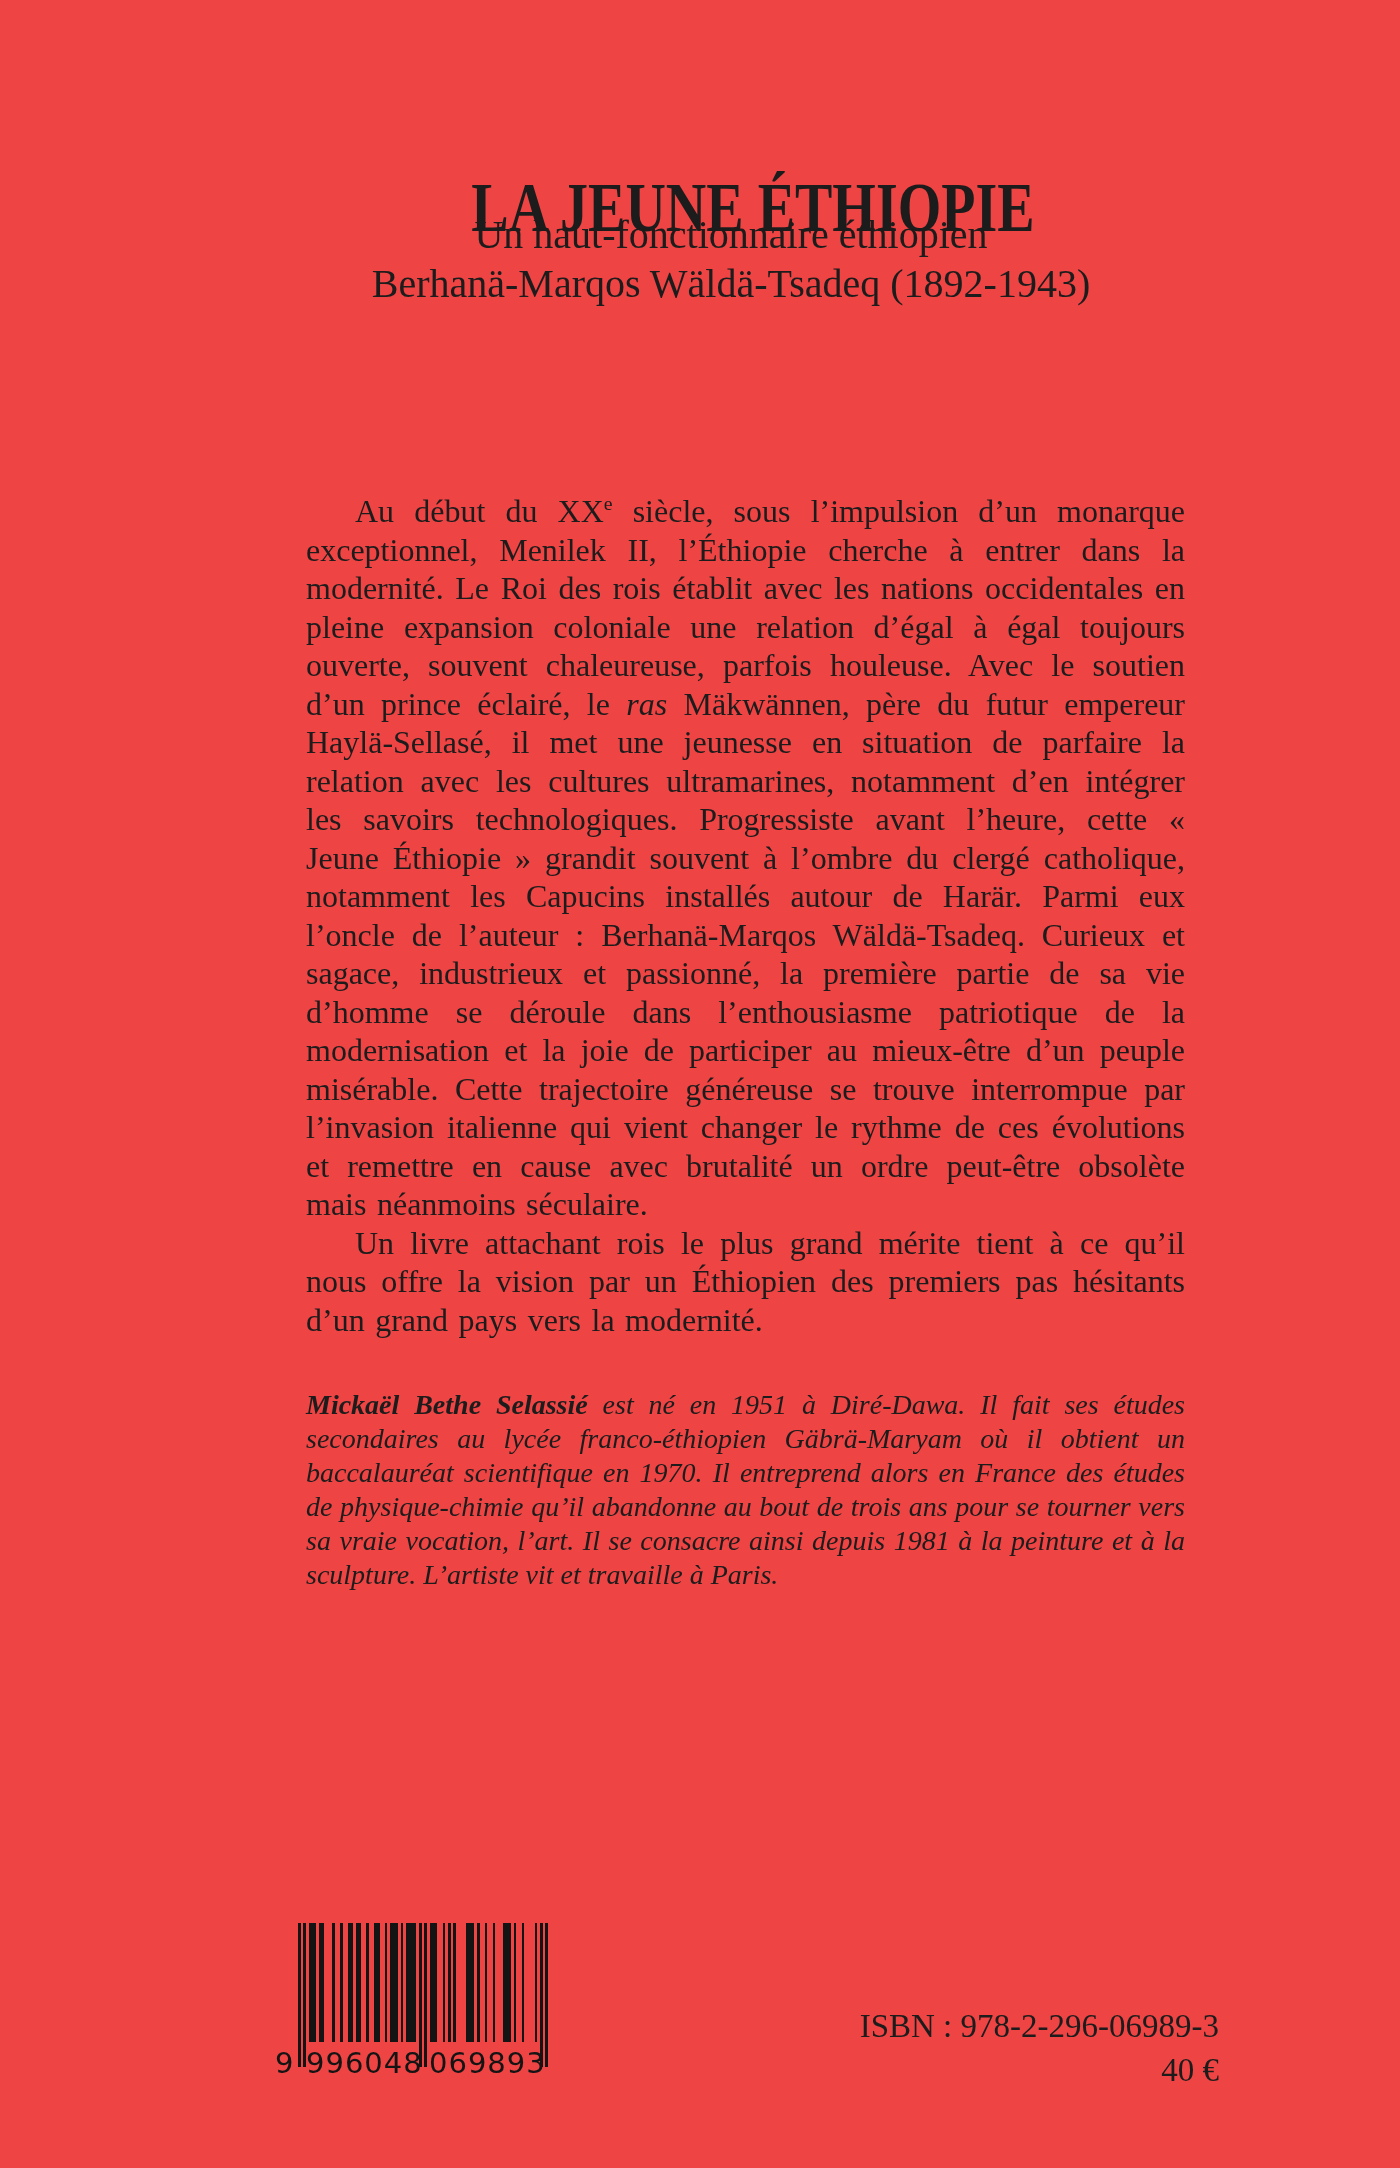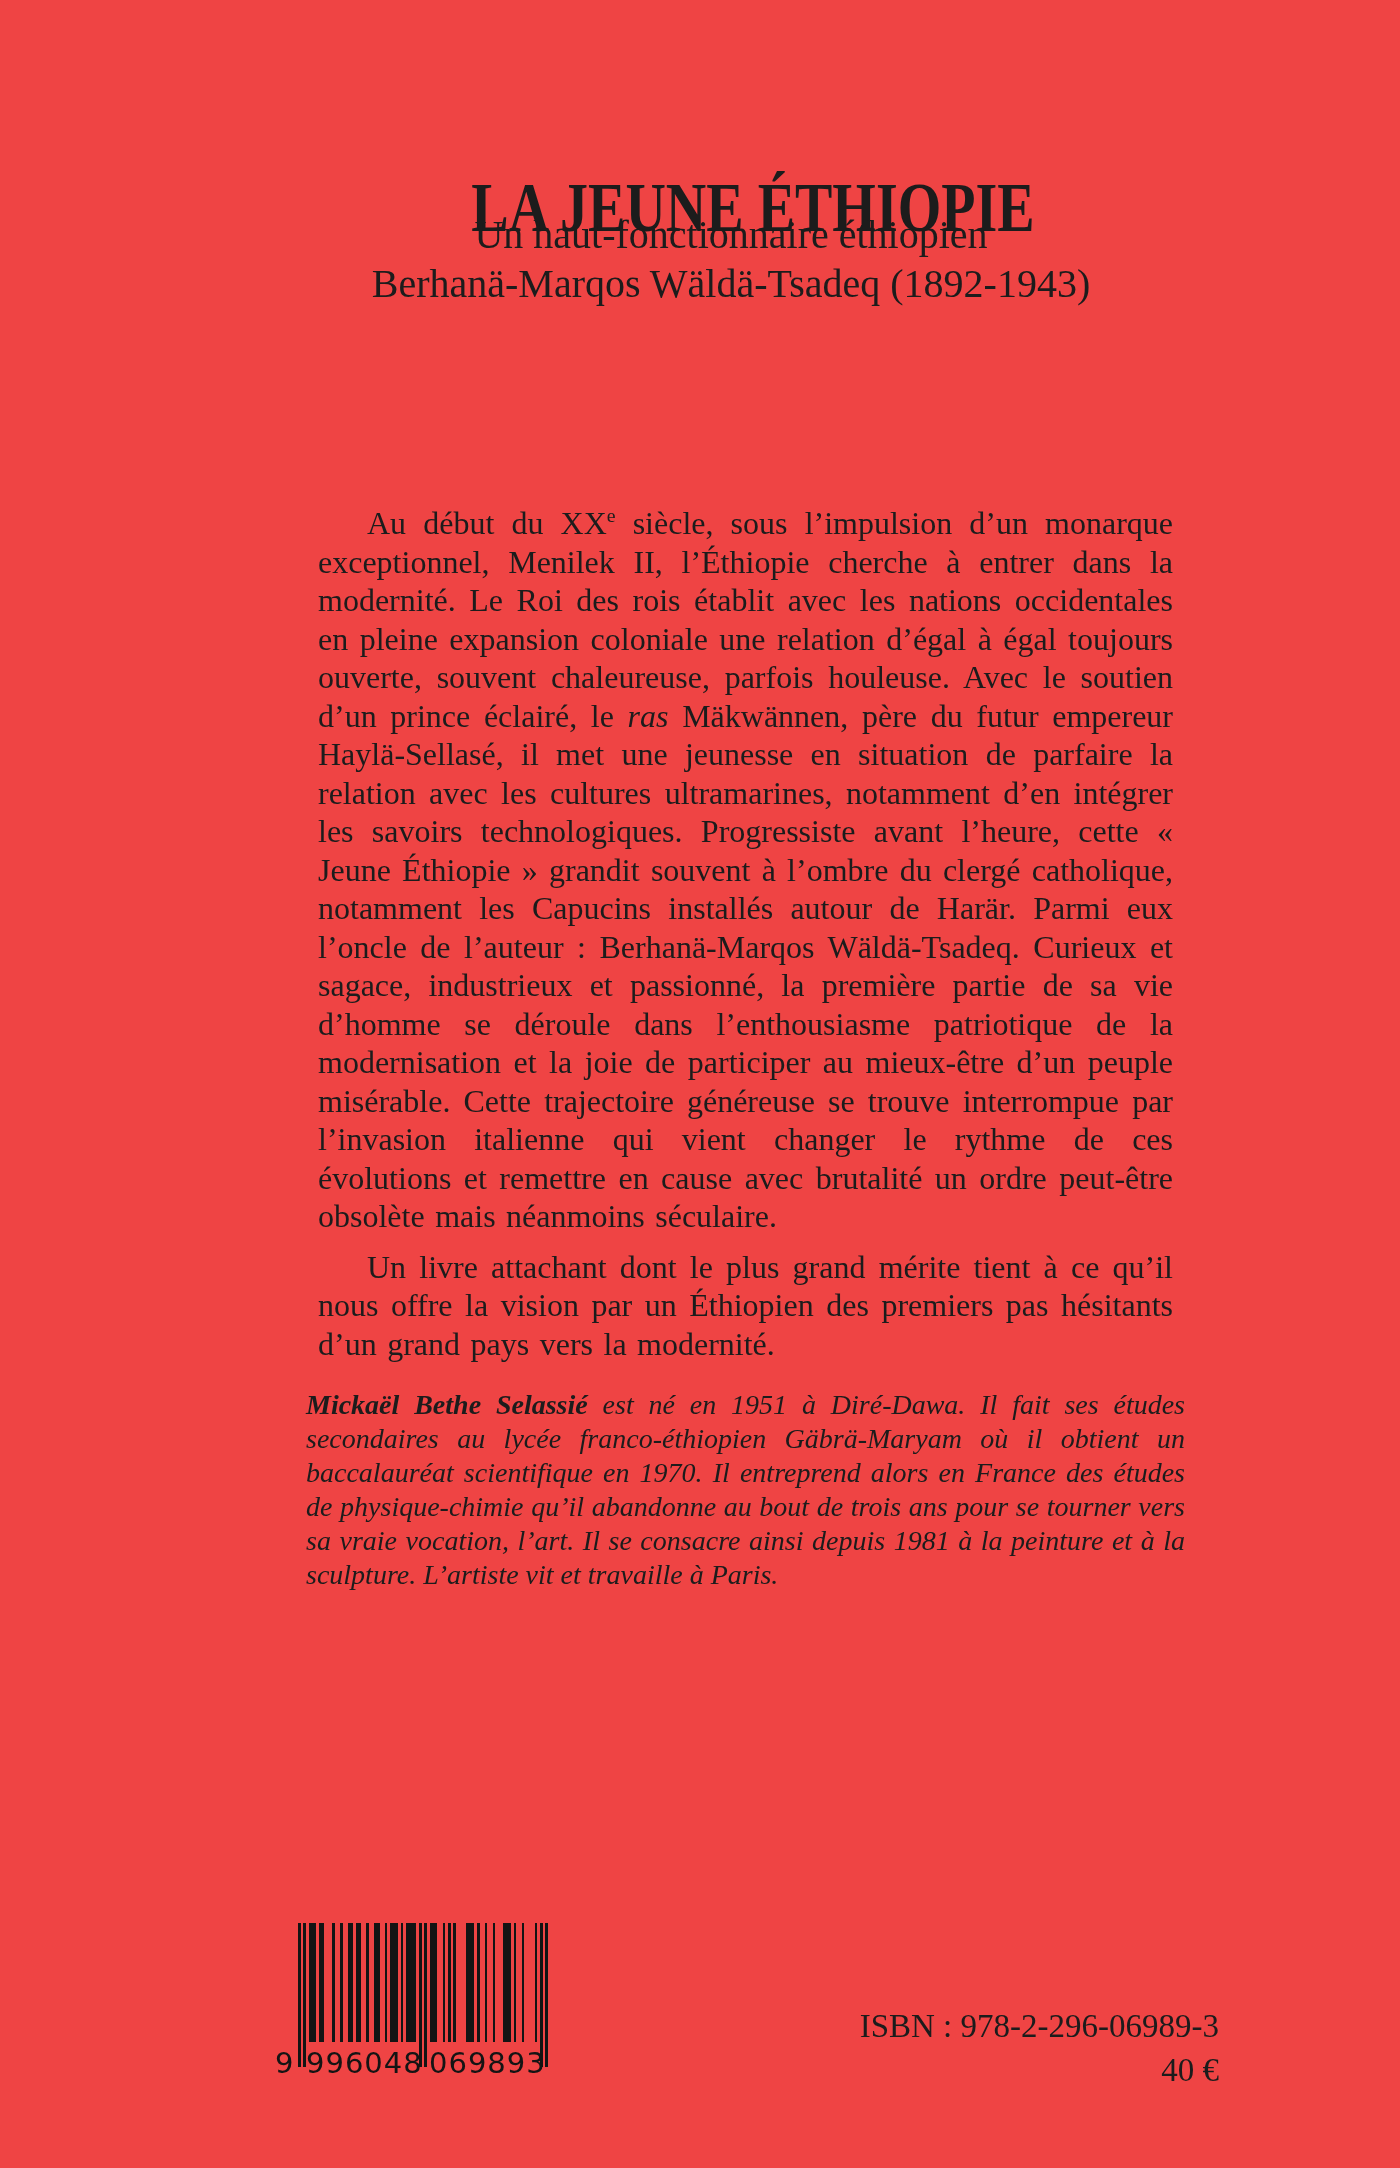--- a/index.html
+++ b/index.html
@@ -22,21 +22,21 @@
     position:absolute;top:210px;left:31px;width:1400px;
     text-align:center;
     font-size:40px;line-height:49px;
   }
   .synopsis{
     position:absolute;top:492px;left:306px;width:879px;
     font-size:32px;line-height:38.5px;
     text-align:justify;
     word-spacing:2.5px;
   }
-  .synopsis p{margin:12px;text-indent:49px;}
+  .synopsis p{margin:0;text-indent:49px;}
   .italic{font-style:italic;}
   sup{font-size:0.62em;vertical-align:super;line-height:0;}
   .bio{
     position:absolute;top:1388px;left:306px;width:879px;
     font-size:28px;line-height:34px;
     font-style:italic;
     text-align:justify;
   }
   .bio p{margin:0;}
   .bio-name{font-weight:700;}
@@ -69,21 +69,21 @@
 
   <h1 class="title">LA JEUNE ÉTHIOPIE</h1>
 
   <div class="subtitle">
     <div>Un haut-fonctionnaire éthiopien</div>
     <div>Berhanä-Marqos Wäldä-Tsadeq (1892-1943)</div>
   </div>
 
   <div class="synopsis">
     <p><span>Au début du XX</span><sup>e</sup><span> siècle, sous l’impulsion d’un monarque exceptionnel, Menilek II, l’Éthiopie cherche à entrer dans la modernité. Le Roi des rois établit avec les nations occidentales en pleine expansion coloniale une relation d’égal à égal toujours ouverte, souvent chaleureuse, parfois houleuse. Avec le soutien d’un prince éclairé, le </span><span class="italic">ras</span><span> Mäkwännen, père du futur empereur Haylä-Sellasé, il met une jeunesse en situation de parfaire la relation avec les cultures ultramarines, notamment d’en intégrer les savoirs technologiques. Progressiste avant l’heure, cette « Jeune Éthiopie » grandit souvent à l’ombre du clergé catholique, notamment les Capucins installés autour de Harär. Parmi eux l’oncle de l’auteur : Berhanä-Marqos Wäldä-Tsadeq. Curieux et sagace, industrieux et passionné, la première partie de sa vie d’homme se déroule dans l’enthousiasme patriotique de la modernisation et la joie de participer au mieux-être d’un peuple misérable. Cette trajectoire généreuse se trouve interrompue par l’invasion italienne qui vient changer le rythme de ces évolutions et remettre en cause avec brutalité un ordre peut-être obsolète mais néanmoins séculaire.</span></p>
-    <p>Un livre attachant dont le plus grand mérite tient à ce qu’il nous offre la vision par un Éthiopien des premiers pas hésitants d’un grand pays vers la modernité.</p>
+    <p>Un livre attachant rois le plus grand mérite tient à ce qu’il nous offre la vision par un Éthiopien des premiers pas hésitants d’un grand pays vers la modernité.</p>
   </div>
 
   <div class="bio">
     <p><span class="bio-name">Mickaël Bethe Selassié</span><span> est né en 1951 à Diré-Dawa. Il fait ses études secondaires au lycée franco-éthiopien Gäbrä-Maryam où il obtient un baccalauréat scientifique en 1970. Il entreprend alors en France des études de physique-chimie qu’il abandonne au bout de trois ans pour se tourner vers sa vraie vocation, l’art. Il se consacre ainsi depuis 1981 à la peinture et à la sculpture. L’artiste vit et travaille à Paris.</span></p>
   </div>
 
   <div class="barcode">
     <div class="barcode-bars">
         <div class="bar guard" style="left: 0px; width: 2.63px; background: rgb(20, 20, 20);"></div>
         <div class="bar guard" style="left: 5.26px; width: 2.63px; background: rgb(20, 20, 20);"></div>

